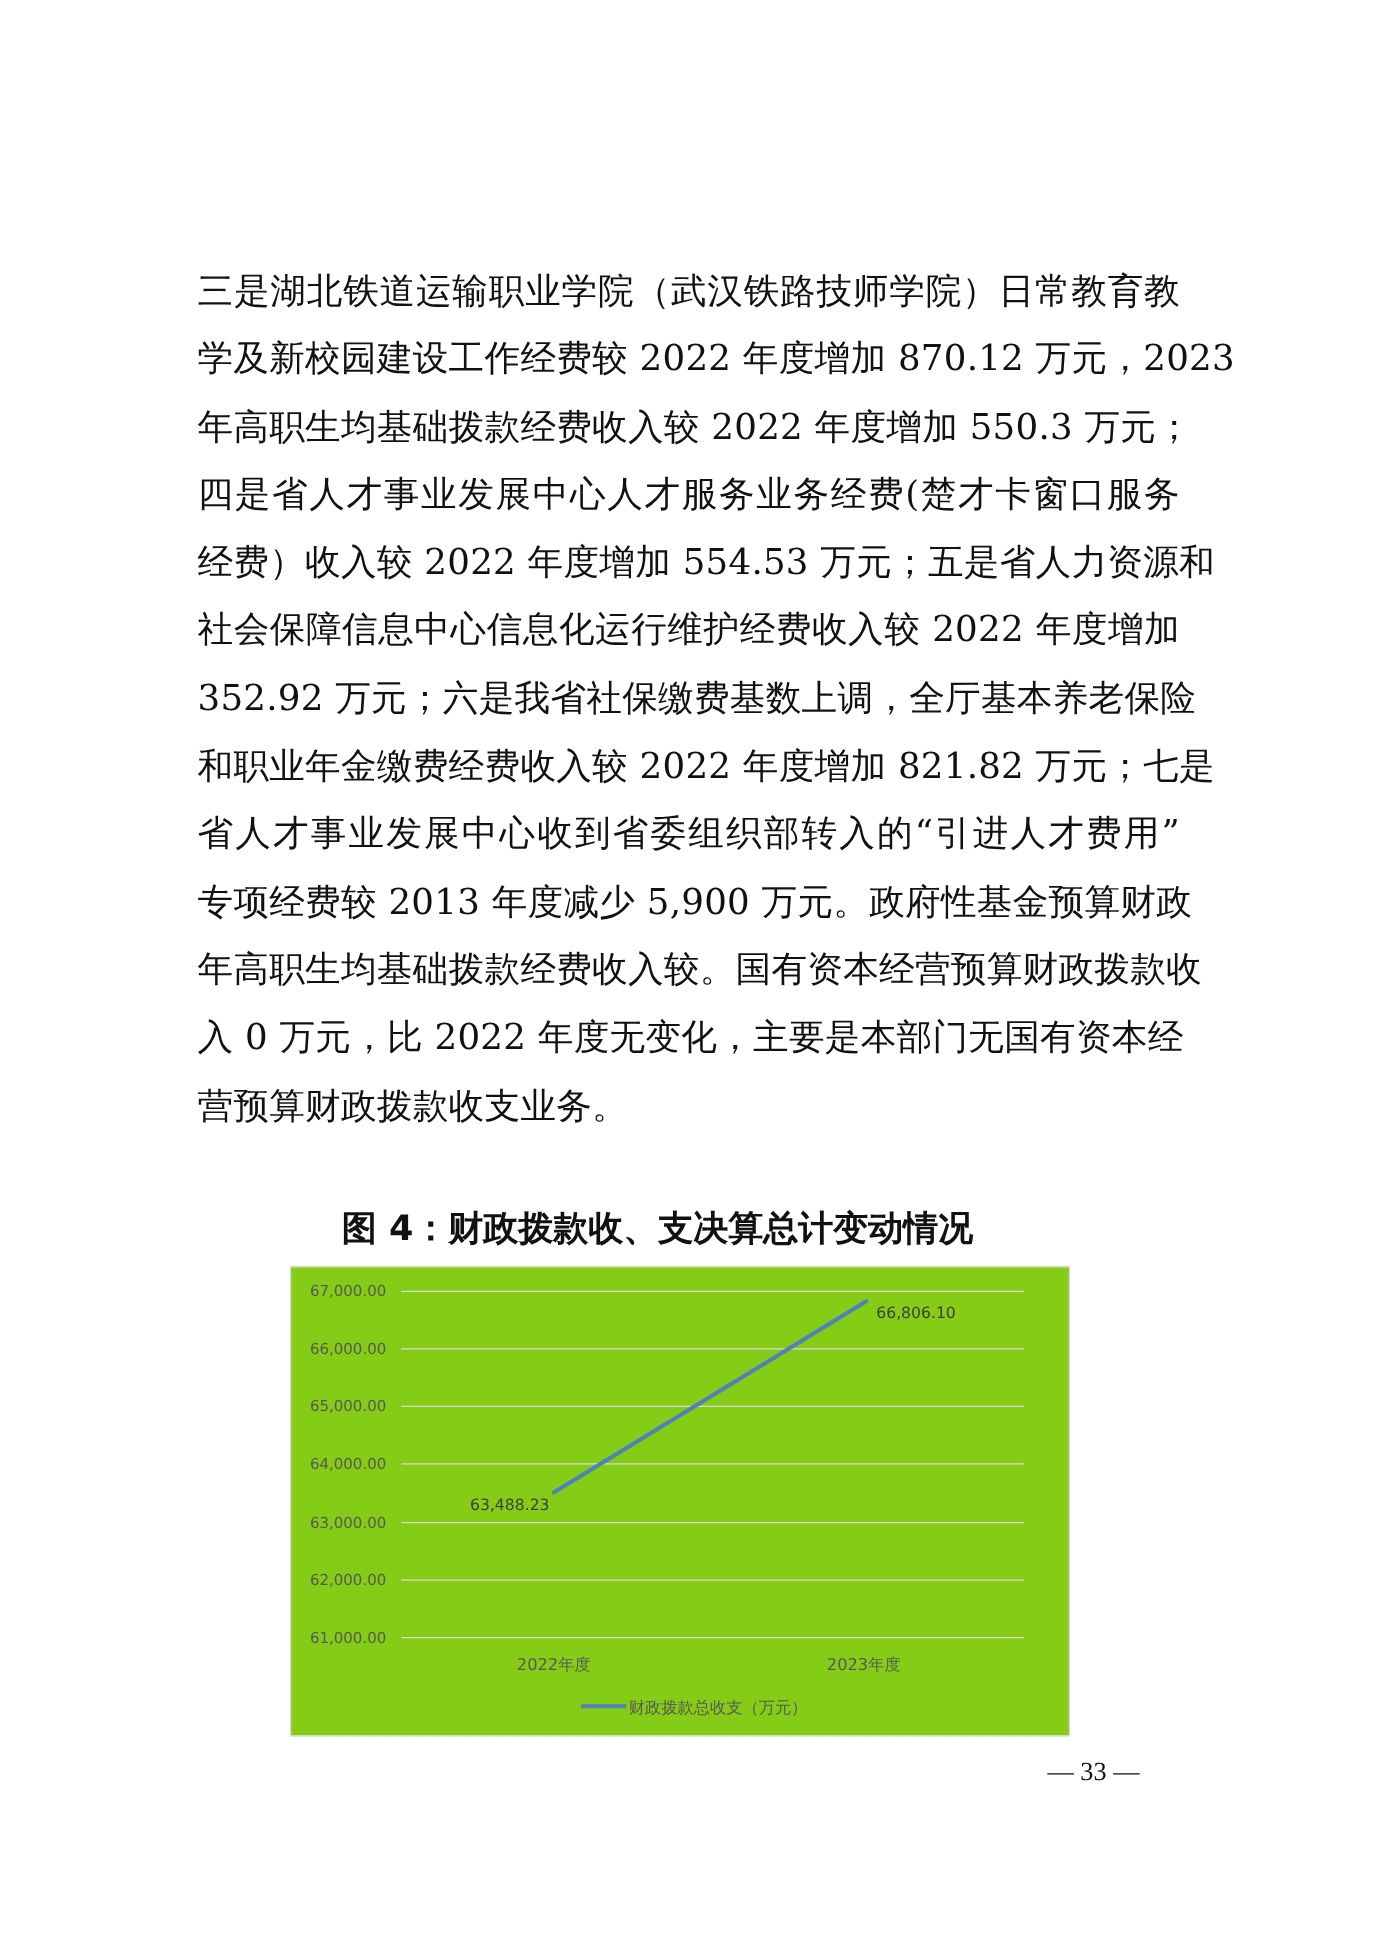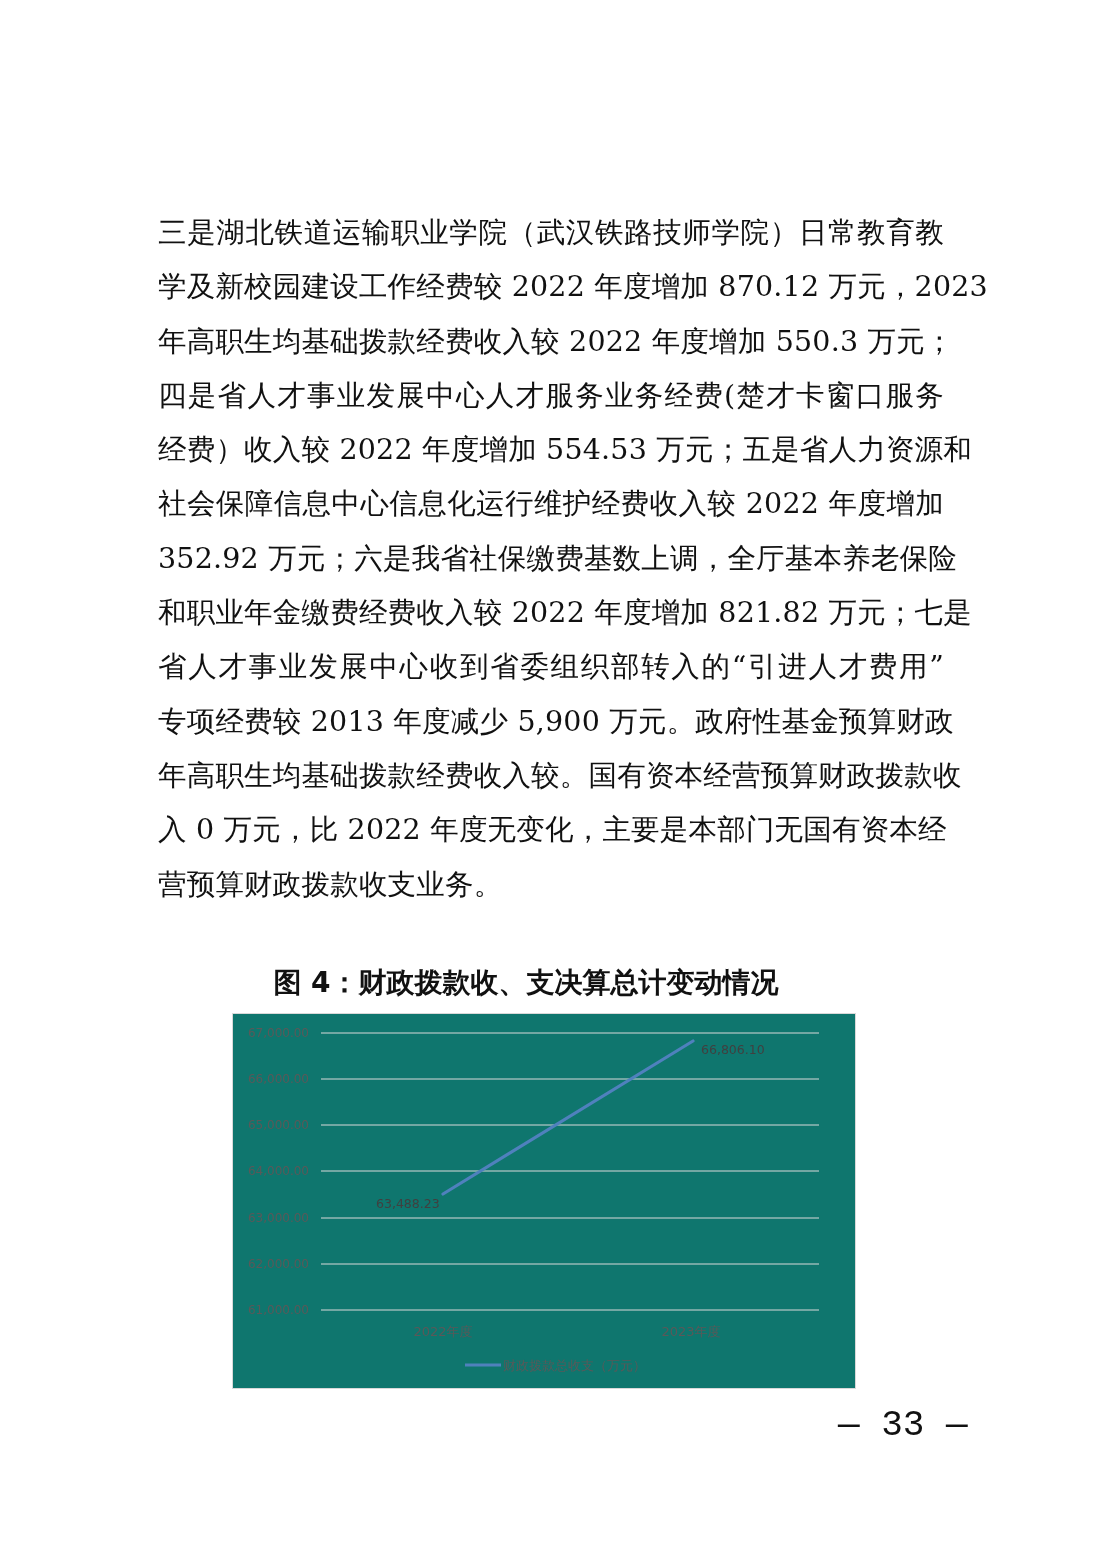--- a/index.html
+++ b/index.html
@@ -6,28 +6,28 @@
   body { width: 1102px; height: 1559px; position: relative; overflow: hidden;
          font-family: "DejaVu Serif", "Liberation Serif", serif; color: #111; }
   .para { position: absolute; left: 158px; top: 206px; width: 786px; }
   .line { height: 54.3px; line-height: 54.3px; font-size: 28.5px; white-space: nowrap;
           text-align: justify; text-align-last: justify; letter-spacing: 0.2px; }
   .line.last { text-align-last: left; }
   .fig-title { position: absolute; left: 0; width: 1052px; top: 964px; text-align: center;
                font-family: "DejaVu Sans", "Liberation Sans", sans-serif; font-size: 28px;
                font-weight: bold; color: #111; }
   .chart-frame { position: absolute; left: 232px; top: 1013px; width: 622px; height: 374px;
-                 border: 1px solid #d9d9d9; background: #0f766e; }
+                 border: 1px solid #d9d9d9; background: #84cc16; }
   .chart-frame svg { position: absolute; left: 0; top: 0; }
   .ytick { font-family: "DejaVu Sans", "Liberation Sans", sans-serif; font-size: 12px; fill: #595959; }
   .xtick { font-family: "DejaVu Sans", "Liberation Sans", sans-serif; font-size: 13px; fill: #595959; }
   .dlabel { font-family: "DejaVu Sans", "Liberation Sans", sans-serif; font-size: 12.5px; fill: #404040; }
   .legend-text { font-family: "DejaVu Sans", "Liberation Sans", sans-serif; font-size: 13px; fill: #595959; }
-  .page-num { position: absolute; top: 1405px; left: 838px; font-size: 36px;
-              font-family: Liberation Mono, monospace; color: #111; white-space: nowrap; }
+  .page-num { position: absolute; top: 1405px; left: 838px; font-size: 21px;
+              font-family: Liberation Serif, serif; color: #111; white-space: nowrap; }
 </style>
 </head>
 <body>
 
 <div class="para">
   <div class="line">三是湖北铁道运输职业学院（武汉铁路技师学院）日常教育教</div>
   <div class="line">学及新校园建设工作经费较 2022 年度增加 870.12 万元，2023</div>
   <div class="line">年高职生均基础拨款经费收入较 2022 年度增加 550.3 万元；</div>
   <div class="line">四是省人才事业发展中心人才服务业务经费(楚才卡窗口服务</div>
   <div class="line">经费）收入较 2022 年度增加 554.53 万元；五是省人力资源和</div>

